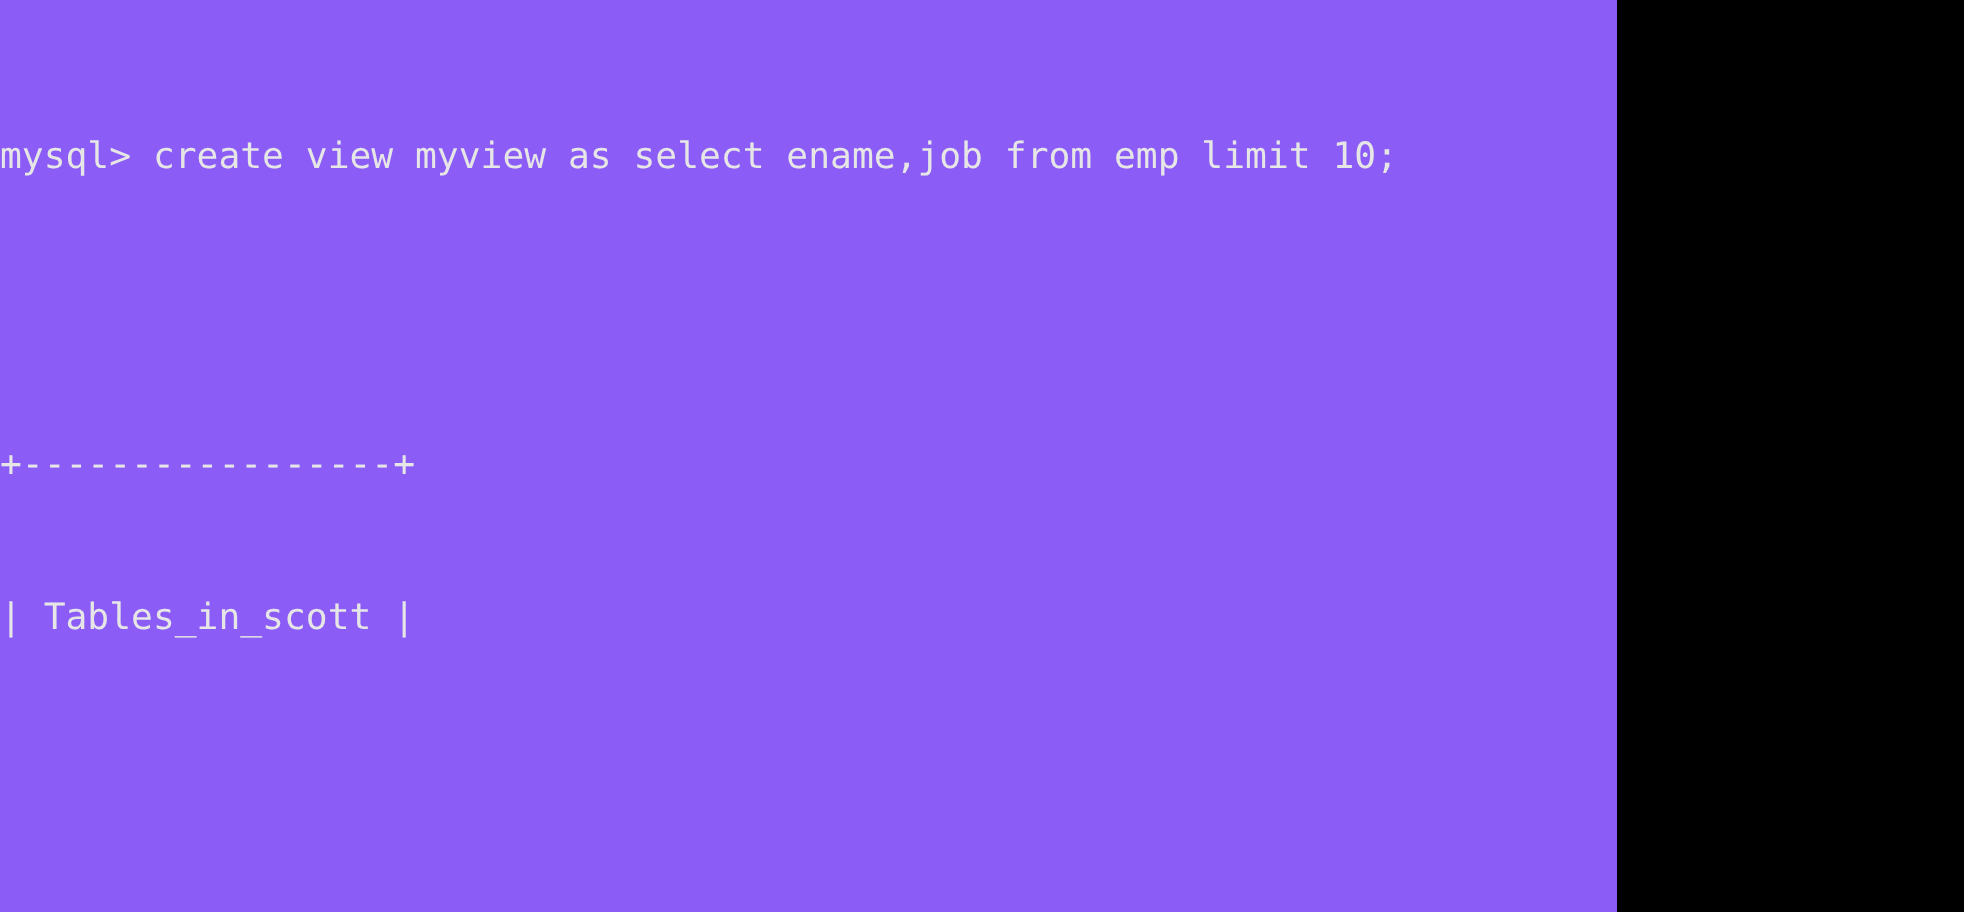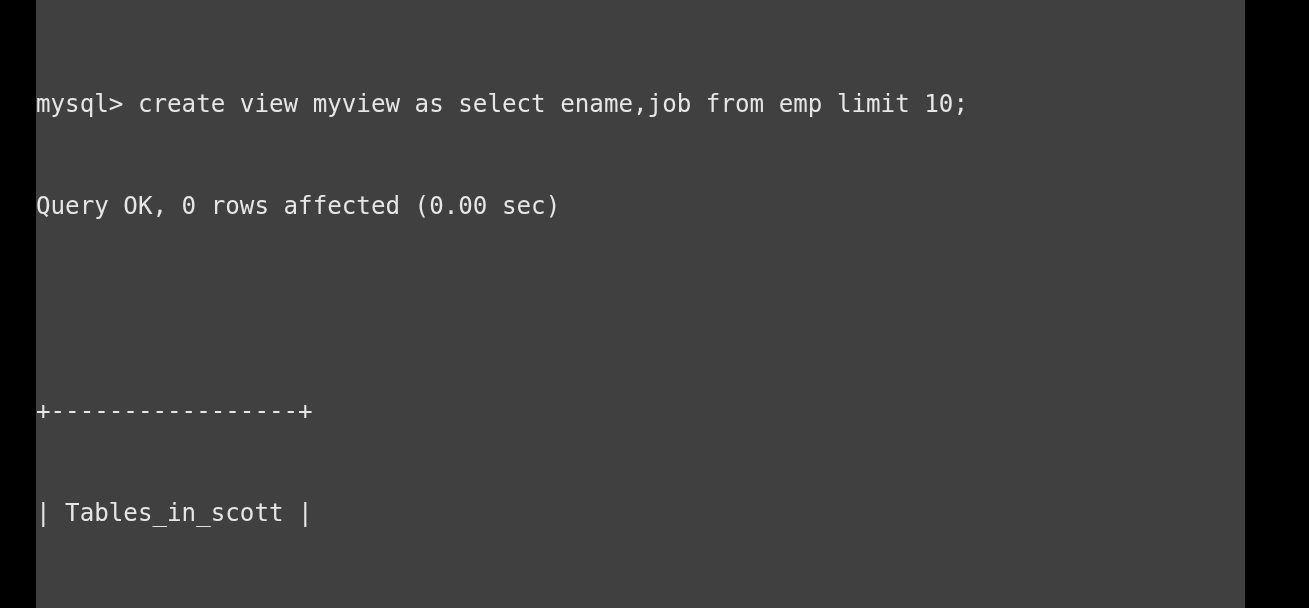--- a/index.html
+++ b/index.html
@@ -2,30 +2,29 @@
 <html><head>
 <meta charset="utf-8">
 <style>
   html, body {
     margin: 0;
     padding: 0;
     background: #000000;
   }
   #terminal {
     position: relative;
-    width: 1209px;
+    width: 1078px;
     height: 608px;
-    background: #404040;
+    background: #8b5cf6;
     overflow: hidden;
     font-family: "DejaVu Sans Mono", monospace;
     font-size: 24.2px;
     line-height: 34.1px;
     letter-spacing: 0px;
     color: #e6e6e6;
-    margin-left: 36px;
     -webkit-font-smoothing: antialiased;
   }
   #screen {
     position: absolute;
     left: 0px;
     top: 19px;
     white-space: pre;
     margin: 0;
     padding: 0;
     font-family: "DejaVu Sans Mono", monospace;
@@ -41,21 +40,20 @@
   .line.blank {
     color: transparent;
   }
 </style>
 </head>
 <body>
 
 <div id="terminal">
   <div id="screen">
     <div class="line">mysql&gt; create view myview as select ename,job from emp limit 10;</div>
-    <div class="line">Query OK, 0 rows affected (0.00 sec)</div>
     <div class="line blank"></div>
     <div class="line">+-----------------+</div>
     <div class="line">| Tables_in_scott |</div>
     
     
     
     
     
     
     

